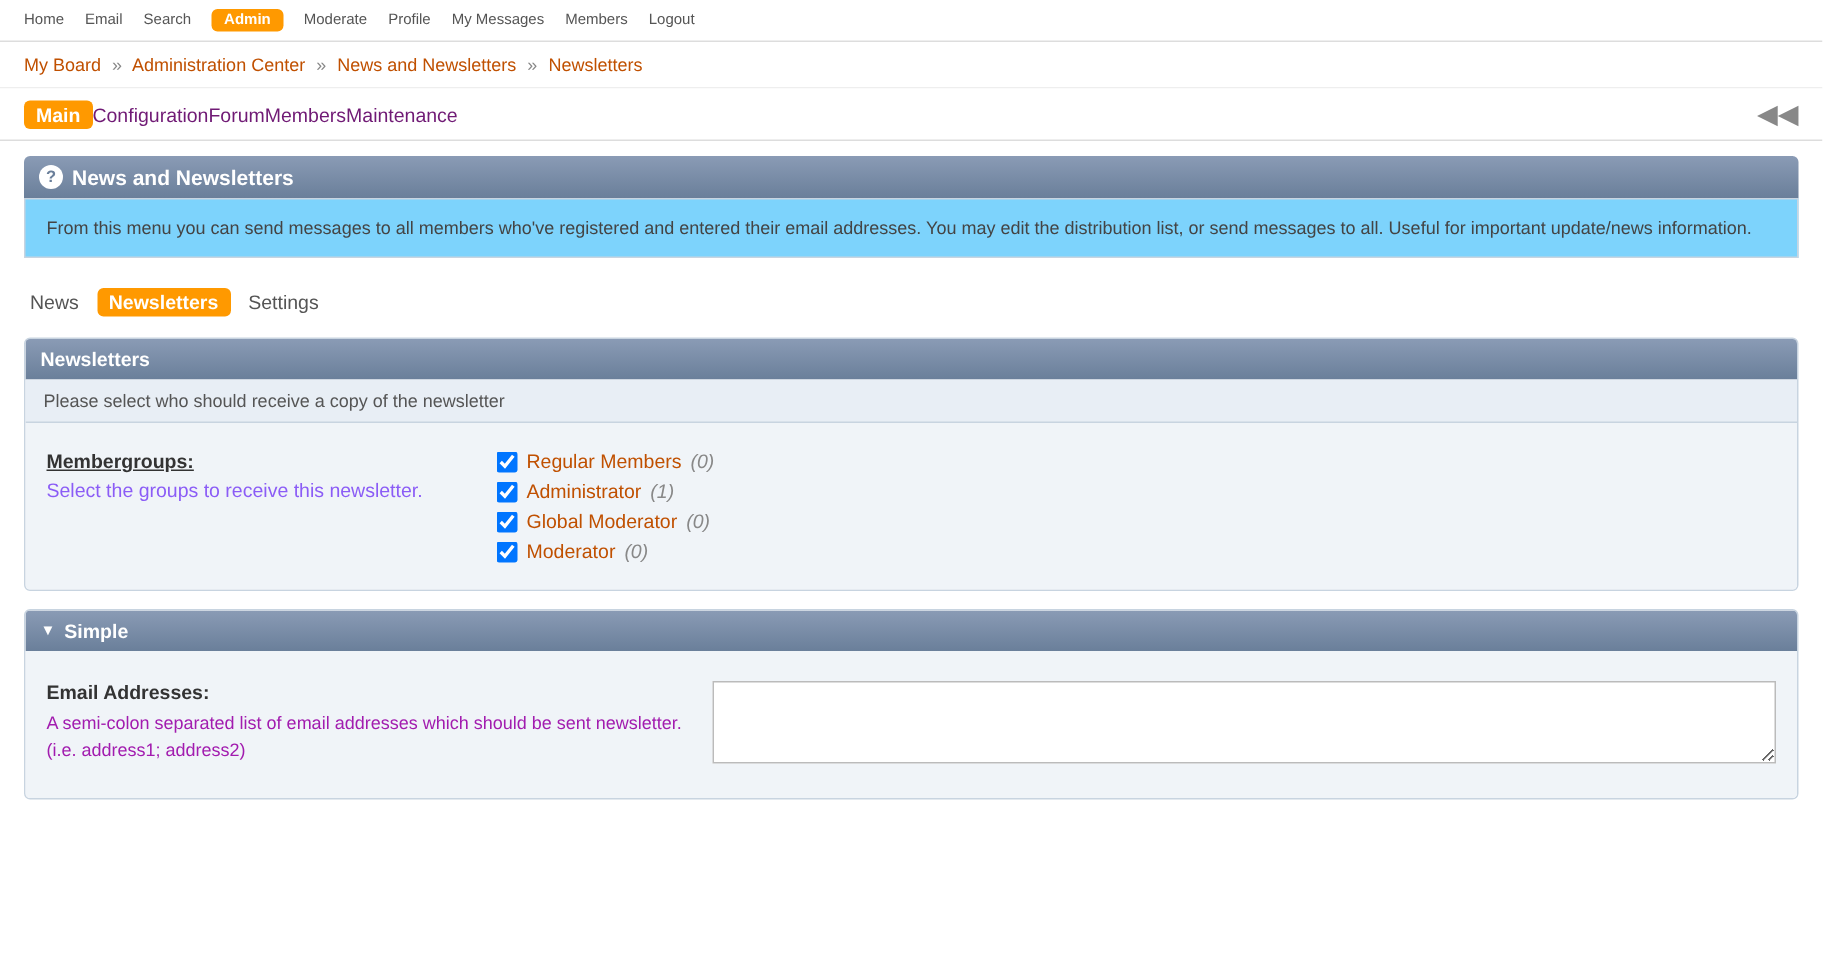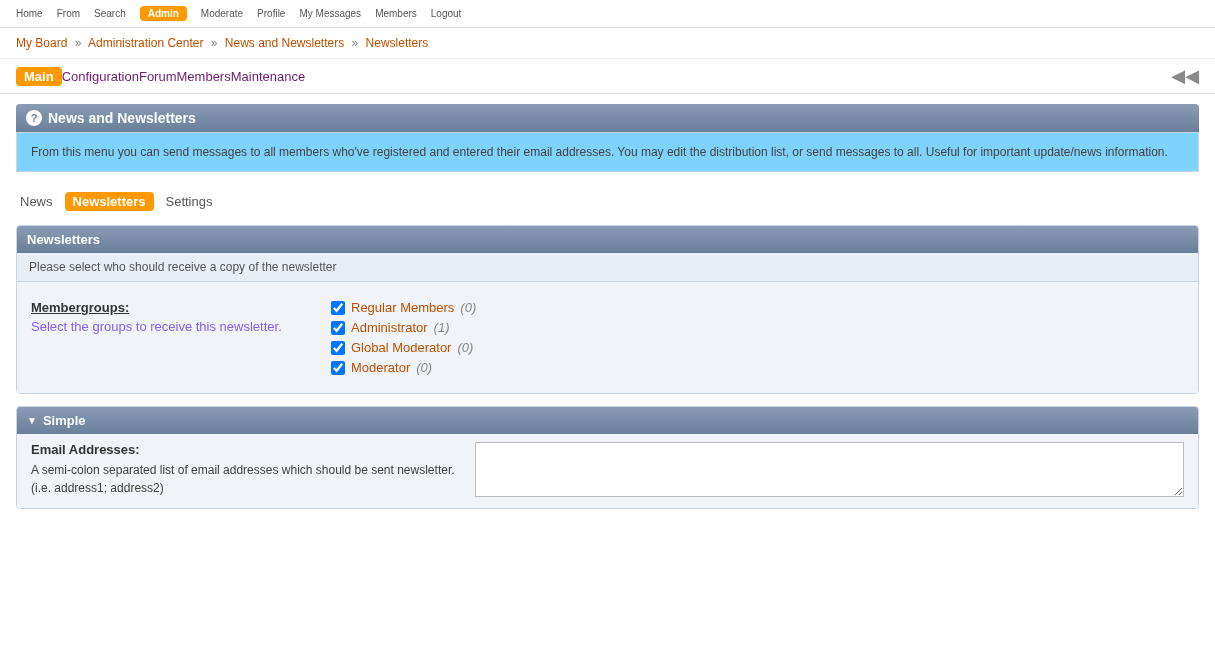--- a/index.html
+++ b/index.html
@@ -207,56 +207,56 @@
       font-size: 13px;
       display: flex;
       align-items: center;
       gap: 6px;
     }
     .simple-header .arrow-icon {
       font-size: 10px;
     }
     .simple-body {
       background: #f0f4f8;
-      padding: 8px 14px;
+      padding: 20px 14px;
       display: flex;
       gap: 20px;
     }
     .simple-left {
       min-width: 280px;
     }
     .simple-left h4 {
       font-size: 13px;
       font-weight: bold;
       margin-bottom: 4px;
     }
     .simple-left p {
       font-size: 12px;
-      color: #404040;
+      color: #a21caf;
       line-height: 1.5;
     }
     .simple-right {
       flex: 1;
     }
     .simple-textarea {
       width: 100%;
       height: 55px;
       border: 1px solid #bbb;
       background: #fff;
       resize: vertical;
       font-size: 12px;
       padding: 4px;
     }
   </style>
 </head>
 <body>
 
 <nav class="top-nav">
   <a href="#">Home</a>
-  <a href="#">From</a>
+  <a href="#">Email</a>
   <a href="#">Search</a>
   <a href="#" class="nav-admin-btn">Admin</a>
   <a href="#">Moderate</a>
   <a href="#">Profile</a>
   <a href="#">My Messages</a>
   <a href="#">Members</a>
   <a href="#">Logout</a>
 </nav>
 
 <div class="breadcrumb">

